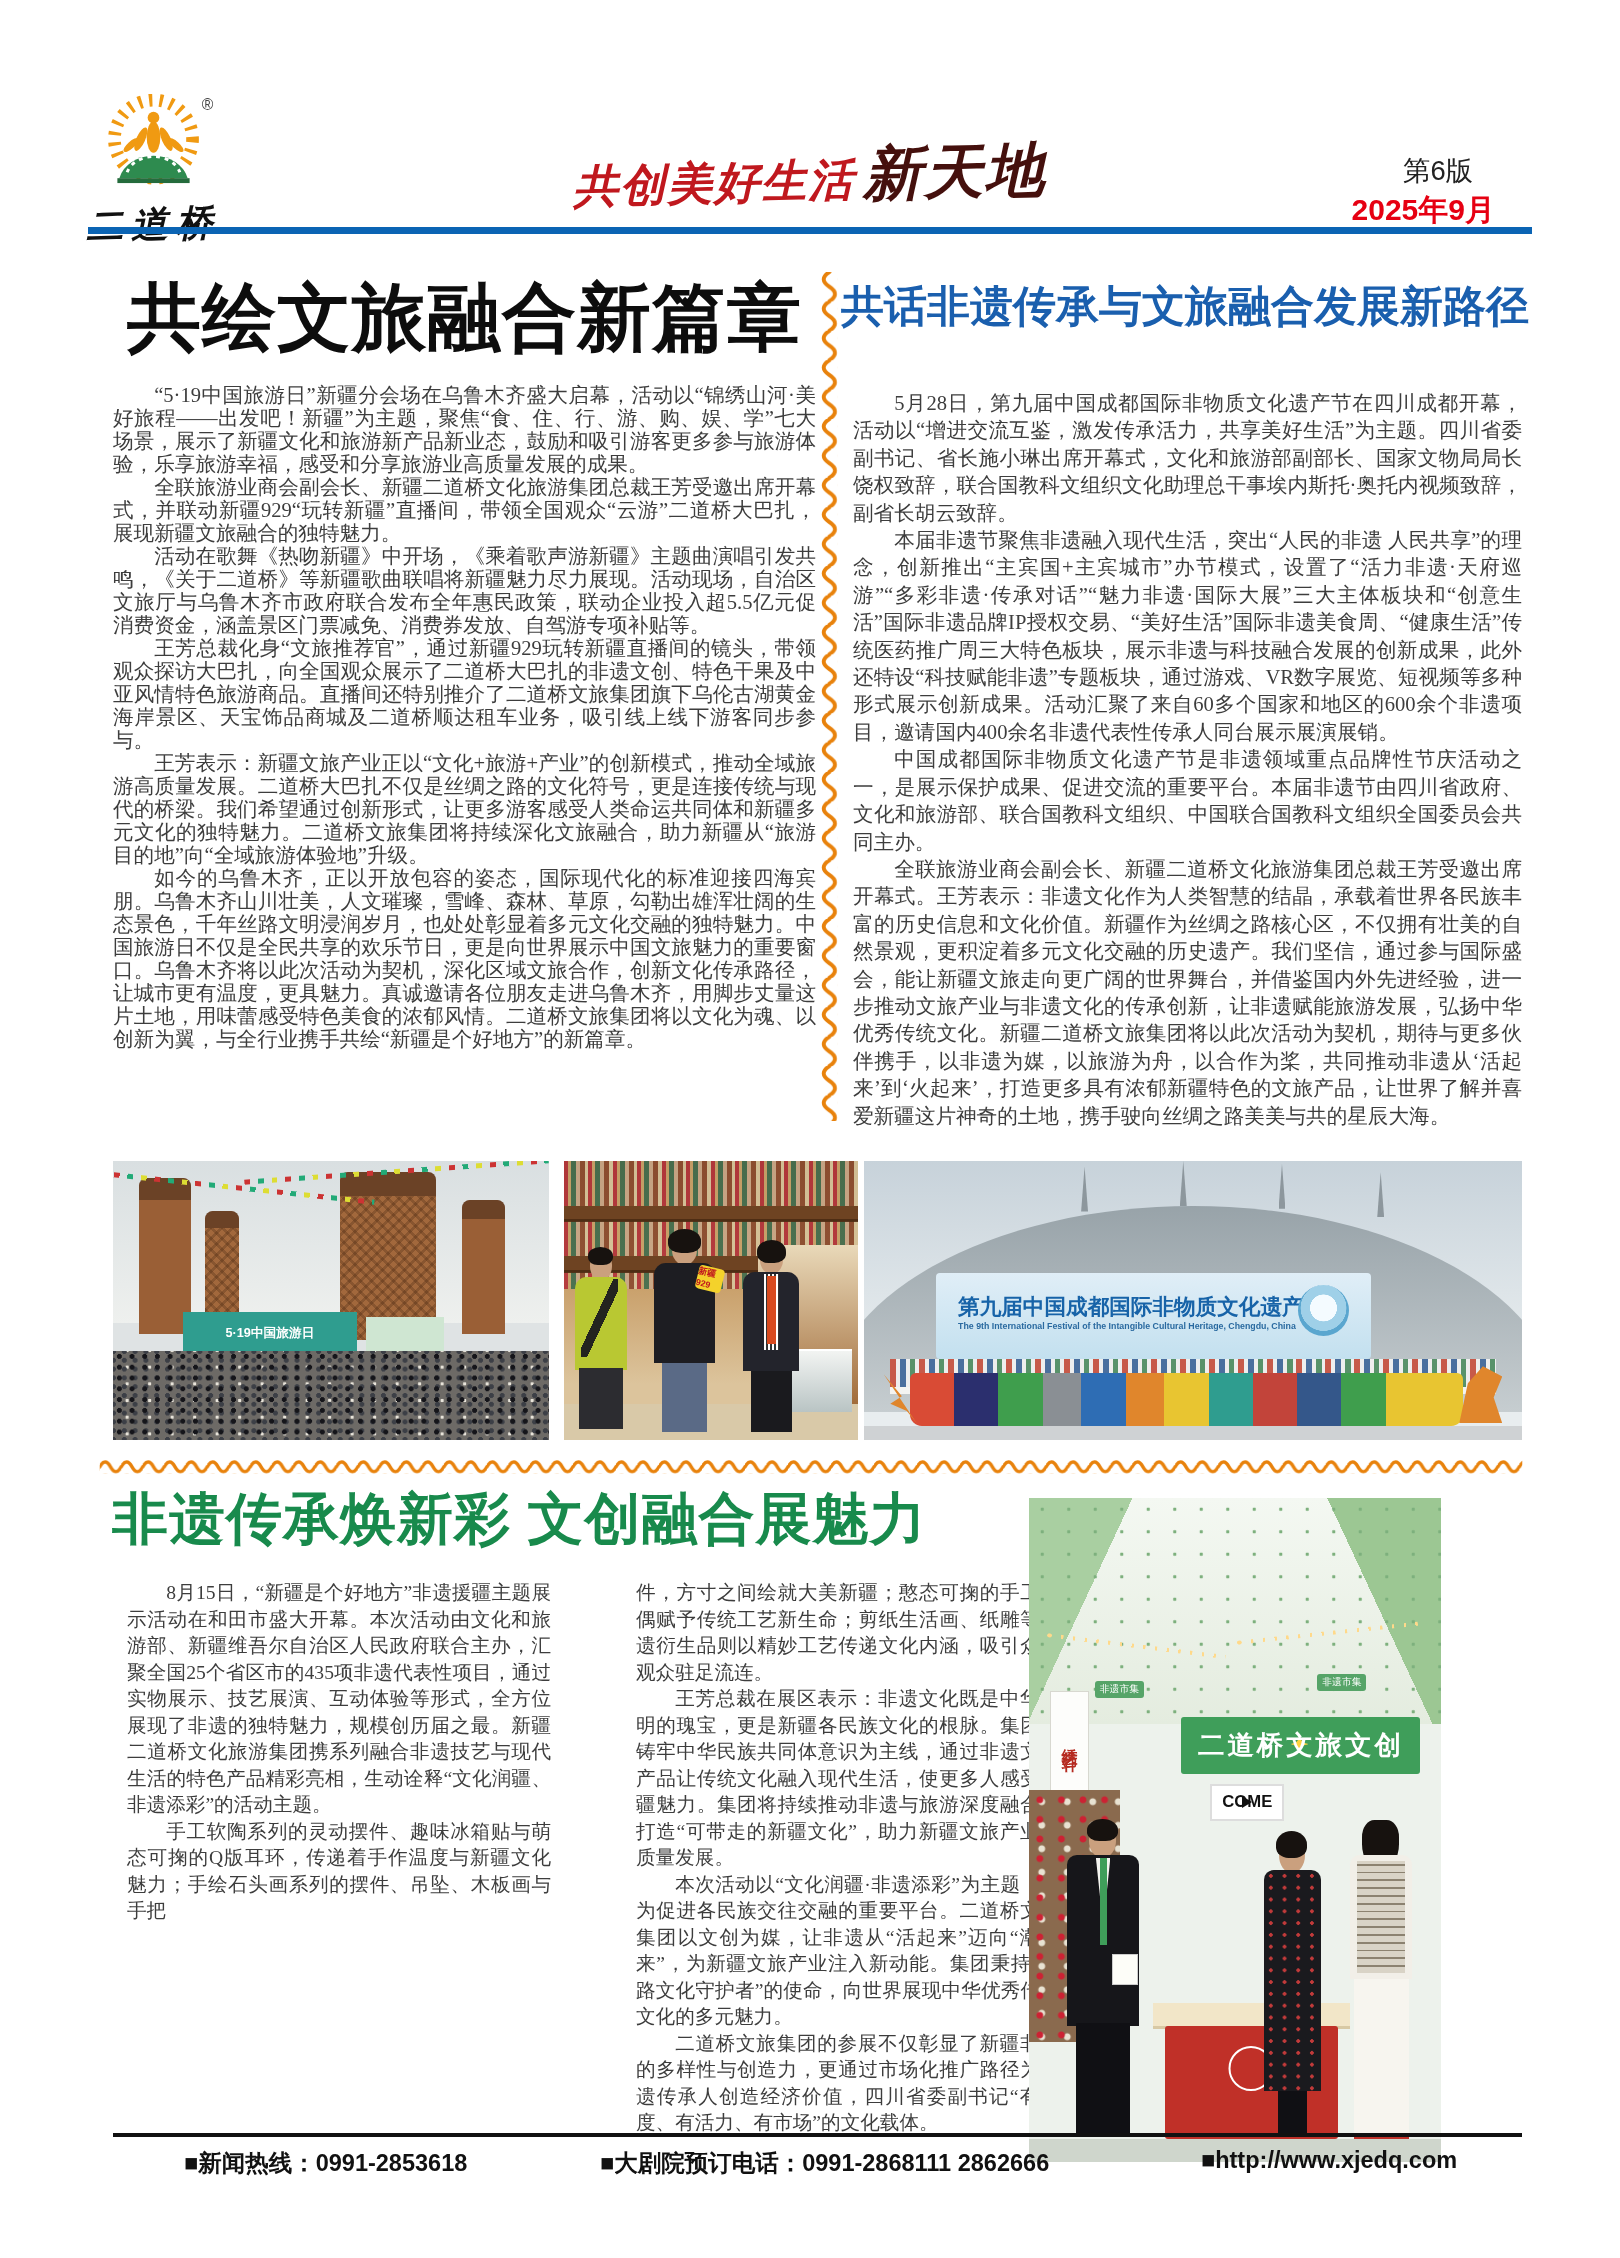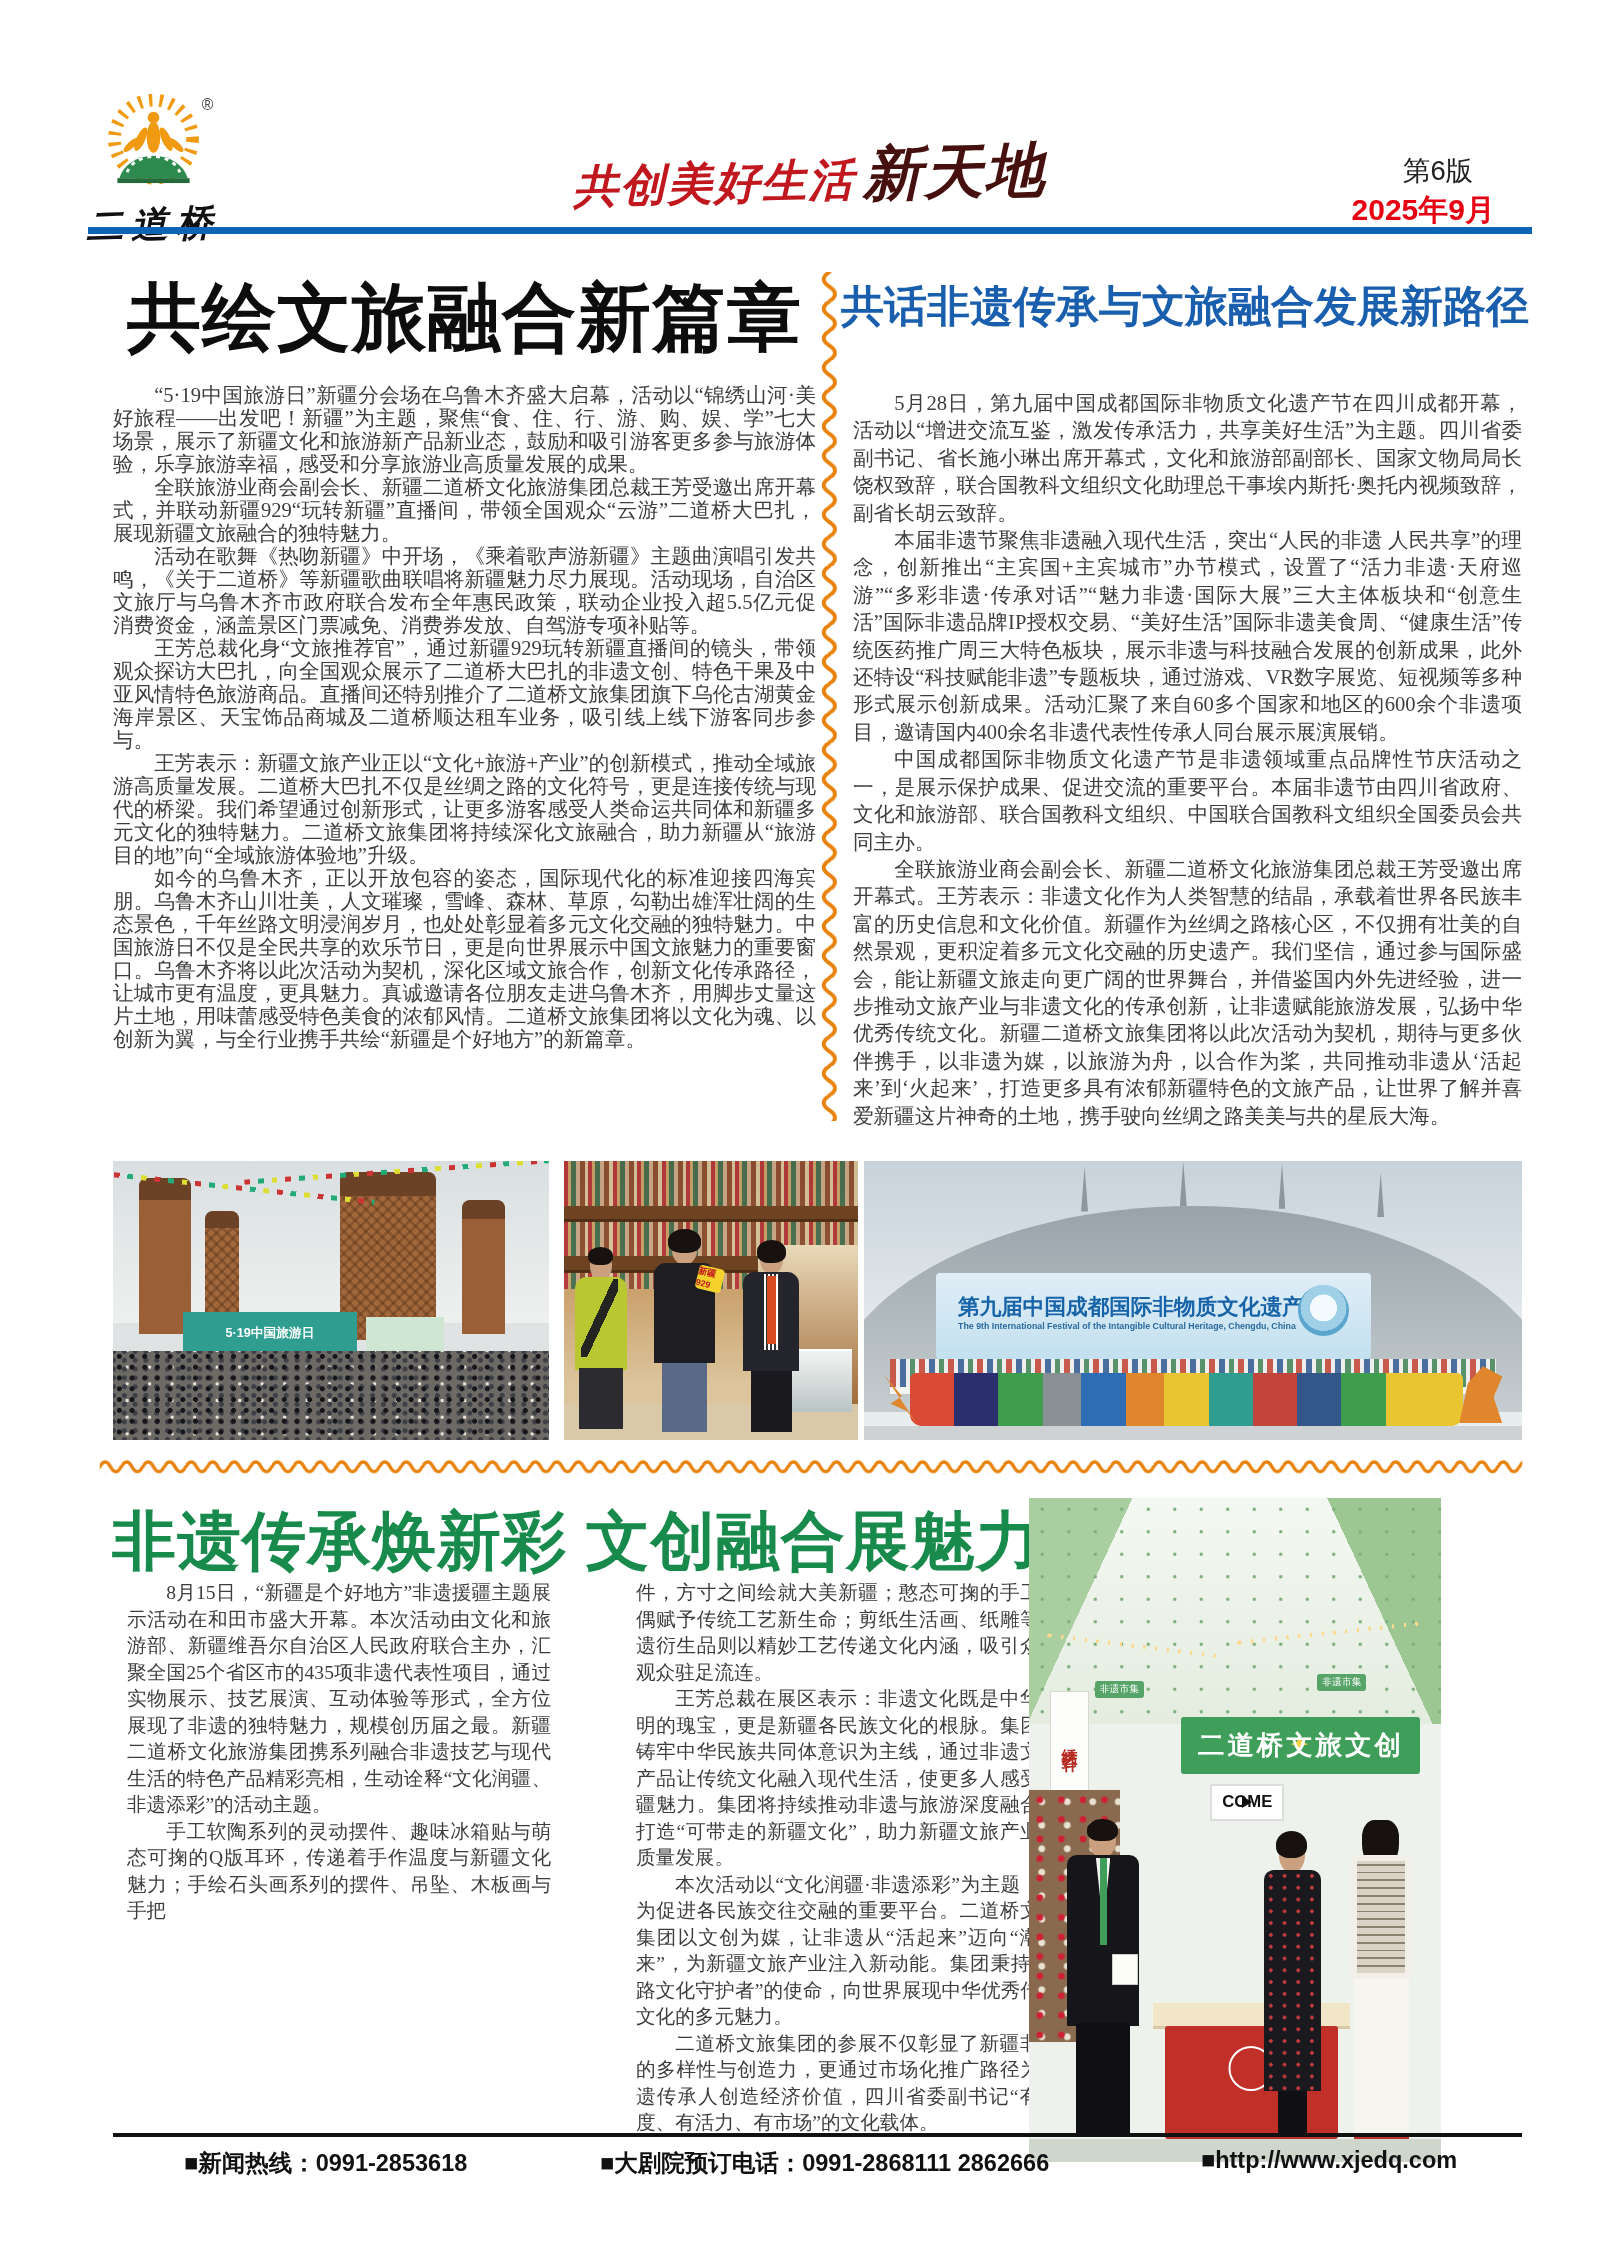--- a/index.html
+++ b/index.html
@@ -14,22 +14,22 @@
   .slogan .s1{font-size:45px;font-weight:900;font-style:italic;color:#c0181e;font-family:"Liberation Sans",sans-serif;letter-spacing:2px;}
   .slogan .s2{font-size:59px;font-weight:900;font-style:italic;color:#45100d;font-family:"Liberation Sans",sans-serif;margin-left:7.8px;letter-spacing:2px;}
   .edition{right:147px;top:153px;font-size:27.4px;color:#222;font-family:"Liberation Sans",sans-serif;}
   .pubdate{right:125px;top:190px;font-size:30px;font-weight:bold;color:#e60012;font-family:"Liberation Sans",sans-serif;}
   .blue-rule{left:88px;top:227px;width:1444px;height:6.9px;background:#0b64b4;}
   
   .h-left{left:113px;top:269px;width:703px;text-align:center;font-family:"Liberation Sans",sans-serif;
     font-size:74px;font-weight:900;color:#0d0d0d;letter-spacing:1px;white-space:nowrap;}
   .h-right{left:841px;top:278px;width:686px;text-align:center;font-family:"Liberation Sans",sans-serif;
     font-size:43px;font-weight:900;color:#1a5fae;letter-spacing:0px;white-space:nowrap;}
-  .h-bottom{left:112px;top:1482px;font-family:"Liberation Sans",sans-serif;font-size:64px;font-weight:900;
-    color:#188a4c;letter-spacing:1px;white-space:nowrap;margin-top:16px;}
+  .h-bottom{left:112px;top:1482px;font-family:"Liberation Sans",sans-serif;font-size:56px;font-weight:900;
+    color:#188a4c;letter-spacing:1px;white-space:nowrap;}
   
   .body-col p{margin:0;text-align:justify;text-indent:2em;color:#3d3d3d;}
   .col-tl{left:113px;top:384px;width:703px;}
   .col-tl p{font-size:20.6px;line-height:23px;}
   .col-tr{left:853px;top:390px;width:669px;}
   .col-tr p{font-size:20.6px;line-height:27.4px;}
   .col-b1{left:127px;top:1580px;width:424px;}
   .col-b2{left:600px;top:1580px;width:424px;margin-left:36px;}
   .col-b1 p,.col-b2 p{font-size:19.6px;line-height:26.5px;}
   .col-b2 p:first-child{text-indent:0;}

